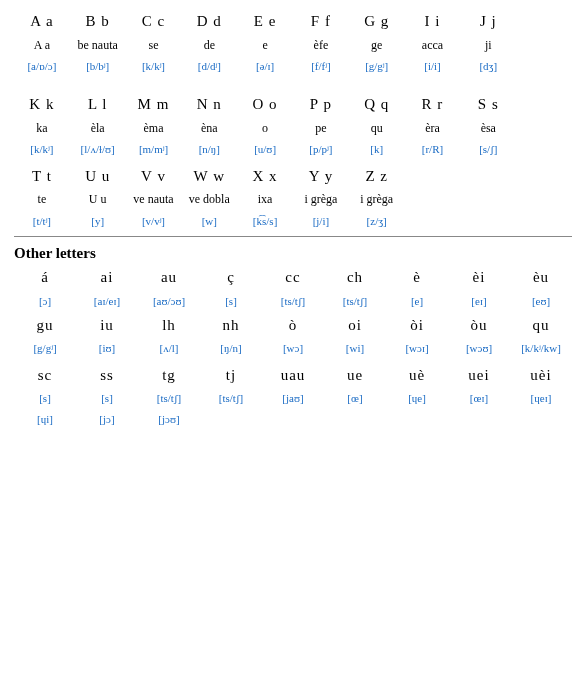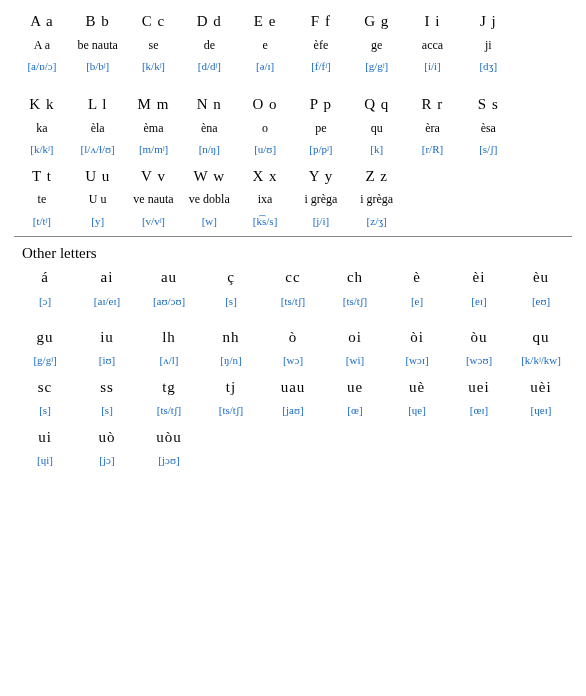--- a/index.html
+++ b/index.html
@@ -6,23 +6,23 @@
     body {
       font-family: serif;
       background: white;
       width: 586px;
       min-height: 696px;
       padding: 10px 14px;
       font-size: 14px;
       color: #000;
     }
     .section-title {
-      font-weight: normal;
+      font-weight: bold;
       font-size: 15px;
-      margin: 8px 0 4px 8px;
+      margin: 8px 0 4px 0;
     }
     .alphabet-grid {
       display: grid;
       grid-template-columns: repeat(10, 1fr);
       width: 100%;
       margin-bottom: 2px;
     }
     .other-grid {
       display: grid;
       grid-template-columns: repeat(9, 1fr);
@@ -389,21 +389,21 @@
         <span class="letter-ipa">[e]</span>
       </div>
     <div class="letter-cell">
         <span class="letter-ipa">[eɪ]</span>
       </div>
     <div class="letter-cell">
         <span class="letter-ipa">[eʊ]</span>
       </div>
   </div>
 
-  <div class="other-grid" style="margin-top:16px;">
+  <div class="other-grid" style="margin-top:4px;">
     <div class="letter-cell">
         <span class="letter-main">gu</span>
       </div>
     <div class="letter-cell">
         <span class="letter-main">iu</span>
       </div>
     <div class="letter-cell">
         <span class="letter-main">lh</span>
       </div>
     <div class="letter-cell">
@@ -509,37 +509,20 @@
         <span class="letter-ipa">[ɥe]</span>
       </div>
     <div class="letter-cell">
         <span class="letter-ipa">[œɪ]</span>
       </div>
     <div class="letter-cell">
         <span class="letter-ipa">[ɥeɪ]</span>
       </div>
   </div>
 
-  <div class="other-grid" style="margin-top:6px;">
-    <div class="letter-cell">
-        <span class="letter-main">ui</span>
-      </div>
-    <div class="letter-cell">
-        <span class="letter-main">uò</span>
-      </div>
-    <div class="letter-cell">
-        <span class="letter-main">uòu</span>
-      </div>
-    <div class="letter-cell"></div>
-    <div class="letter-cell"></div>
-    <div class="letter-cell"></div>
-    <div class="letter-cell"></div>
-    <div class="letter-cell"></div>
-    <div class="letter-cell"></div>
-  </div>
 
   <div class="other-grid">
     <div class="letter-cell">
         <span class="letter-ipa">[ɥi]</span>
       </div>
     <div class="letter-cell">
         <span class="letter-ipa">[jɔ]</span>
       </div>
     <div class="letter-cell">
         <span class="letter-ipa">[jɔʊ]</span>

